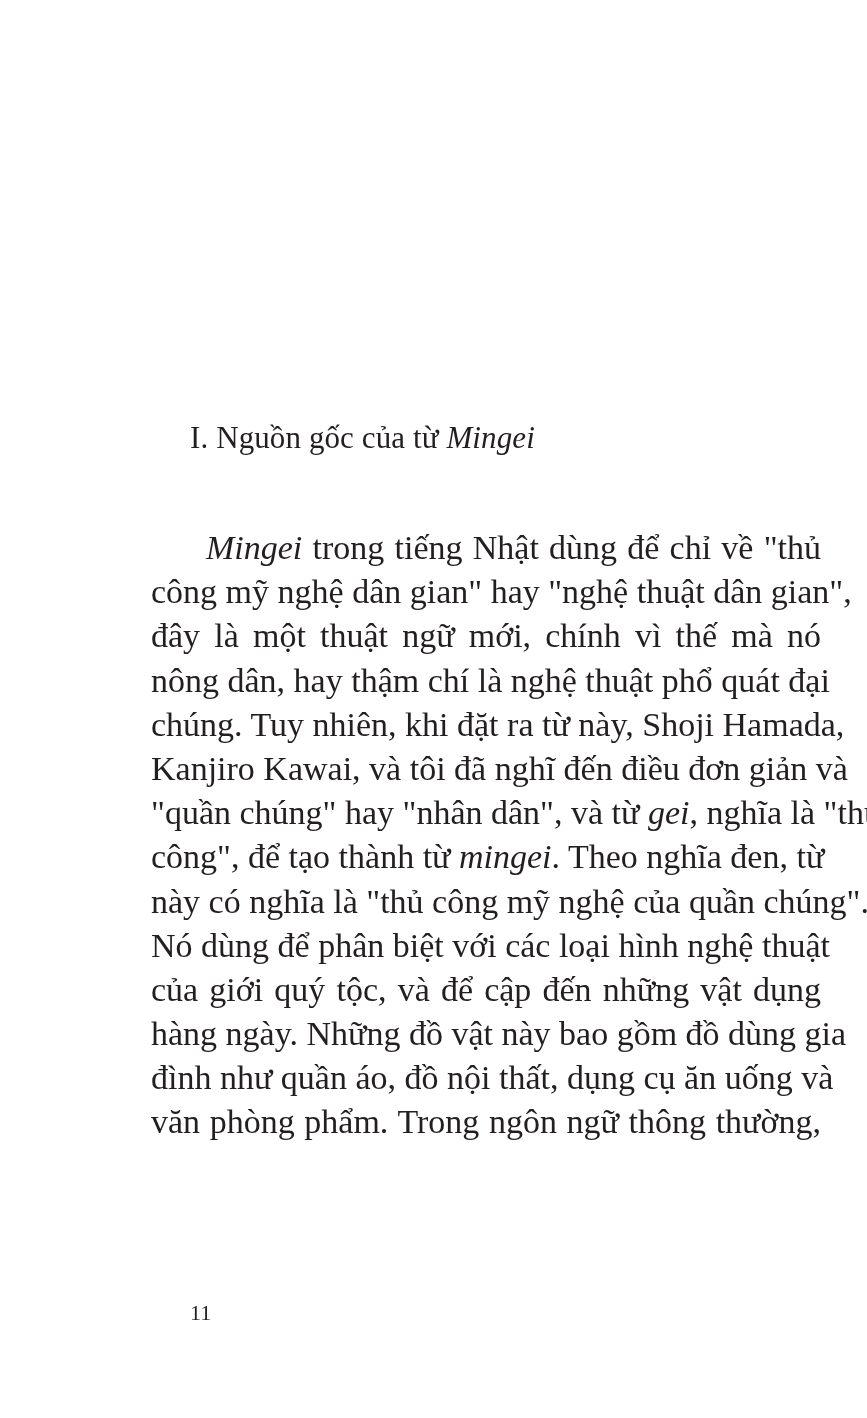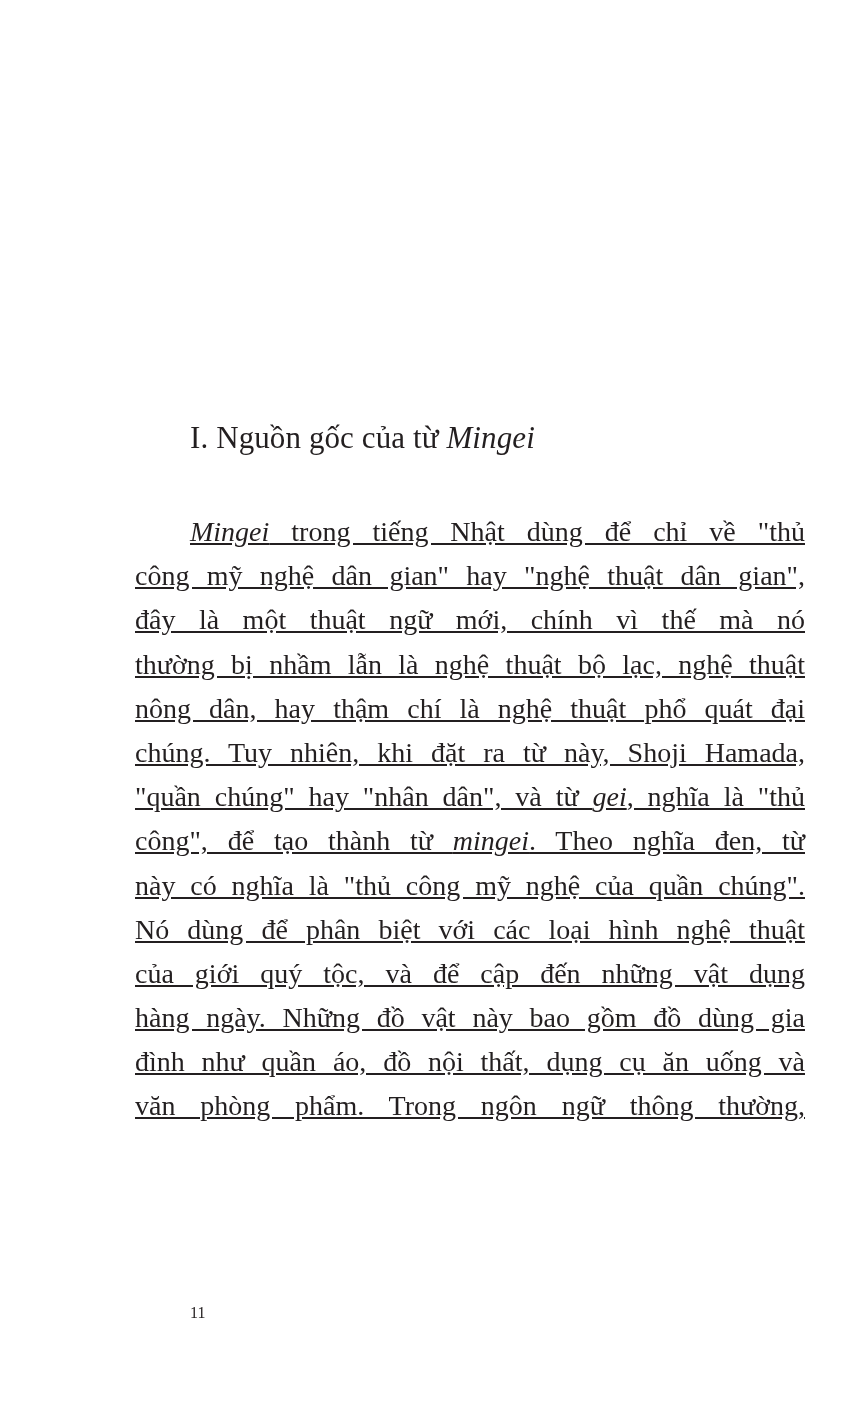--- a/index.html
+++ b/index.html
@@ -34,67 +34,66 @@
       letter-spacing: 0.1px;
     }
     .chapter-title .em {
       font-style: italic;
     }
     .body-text {
       position: absolute;
       left: 118px;
       top: 510px;
       width: 670px;
-      margin: 0;
-      font-size: 28px;
+      margin: 16px;
+      font-size: 34px;
       line-height: 44.2px;
       text-align: justify;
       text-align-last: left;
-      text-decoration: underline;
     }
     .body-text .line {
       display: block;
       text-align: justify;
       text-align-last: justify;
       white-space: nowrap;
       height: 44.2px;
     }
     .body-text .line.indent {
       padding-left: 55px;
     }
     .body-text .line.last {
       text-align-last: justify;
     }
     .em { font-style: italic; }
     .page-number {
       position: absolute;
       left: 173px;
       top: 1300px;
-      font-size: 16px;
+      font-size: 22px;
       line-height: 26px;
     }
   </style>
 </head>
 <body>
 
 <div class="page">
 
   <h2 class="chapter-title">
     <span>I.</span>
     <span>Nguồn gốc của từ</span>
     <span class="em">Mingei</span>
   </h2>
 
   <p class="body-text">
     <span class="line indent"><span class="em">Mingei</span><span> trong tiếng Nhật dùng để chỉ về "thủ</span></span>
     <span class="line"><span>công mỹ nghệ dân gian" hay "nghệ thuật dân gian",</span></span>
     <span class="line"><span>đây là một thuật ngữ mới, chính vì thế mà nó</span></span>
-    <span class="line"><span>thường bị nhầm lẫn là nghệ thuật bộ lạc, nghệ thuật</span></span>
     <span class="line"><span>nông dân, hay thậm chí là nghệ thuật phổ quát đại</span></span>
     <span class="line"><span>chúng. Tuy nhiên, khi đặt ra từ này, Shoji Hamada,</span></span>
+    <span class="line"><span>Kanjiro Kawai, và tôi đã nghĩ đến điều đơn giản và</span></span>
     <span class="line" style="word-spacing: 0px;"><span>"quần chúng" hay "nhân dân", và từ </span><span class="em">gei</span><span>, nghĩa là "thủ</span></span>
     <span class="line" style="word-spacing: 0px;"><span>công", để tạo thành từ </span><span class="em">mingei</span><span>. Theo nghĩa đen, từ</span></span>
     <span class="line"><span>này có nghĩa là "thủ công mỹ nghệ của quần chúng".</span></span>
     <span class="line"><span>Nó dùng để phân biệt với các loại hình nghệ thuật</span></span>
     <span class="line"><span>của giới quý tộc, và để cập đến những vật dụng</span></span>
     <span class="line"><span>hàng ngày. Những đồ vật này bao gồm đồ dùng gia</span></span>
     <span class="line"><span>đình như quần áo, đồ nội thất, dụng cụ ăn uống và</span></span>
     <span class="line last"><span>văn phòng phẩm. Trong ngôn ngữ thông thường,</span></span>
   </p>
 

